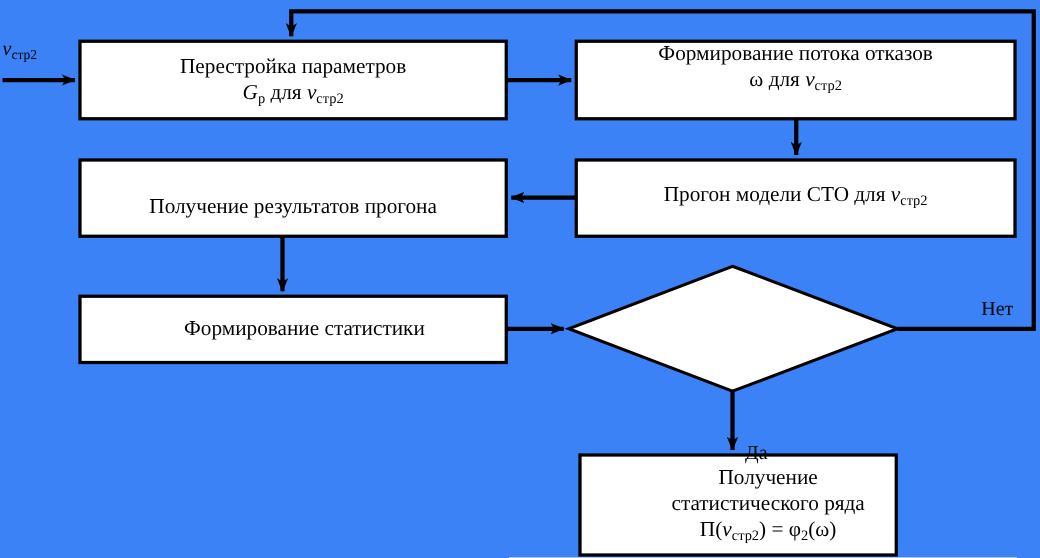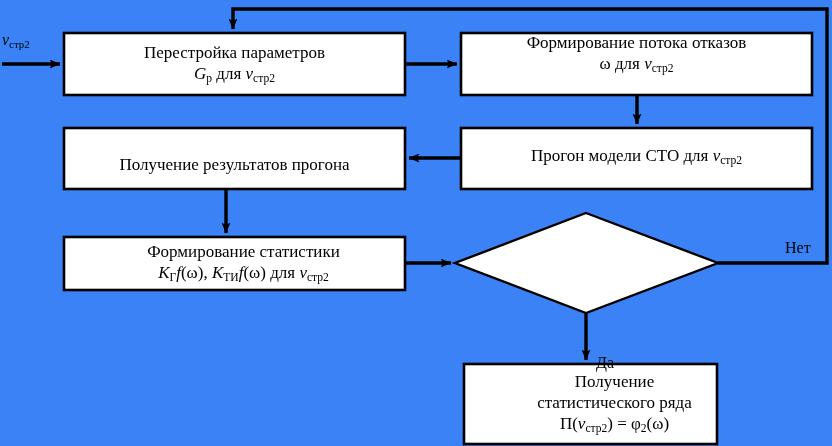--- a/index.html
+++ b/index.html
@@ -112,21 +112,20 @@
   <div class="node-text" style="left:64px; top:128px; width:341px; height:75px;">
     <span class="ln">Получение результатов прогона</span>
   </div>
 
   <div class="node-text" style="left:461px; top:128px; width:351px; height:58px;border-radius:22px;">
     <span class="ln">Прогон модели СТО для <span class="it">v</span><sub>стр2</sub></span>
   </div>
 
   <div class="node-text" style="left:64px; top:237px; width:359px; height:53px;">
     <span class="ln">Формирование статистики</span>
-    <span class="ln"><span class="it">K</span><sub>Г</sub><span class="it">f</span>(ω), <span class="it">K</span><sub>ТИ</sub><span class="it">f</span>(ω) для <span class="it">v</span><sub>стр2</sub></span>
   </div>
 
 
   <div class="node-text" style="left:464px; top:364px; width:301px; height:80px;">
     <span class="ln">Получение</span>
     <span class="ln">статистического ряда</span>
     <span class="ln">П(<span class="it">v</span><sub>стр2</sub>) = φ<sub>2</sub>(ω)</span>
   </div>
 
   <div class="edge-label" style="left:738px; top:239px;margin-left:47px;">Нет</div>

